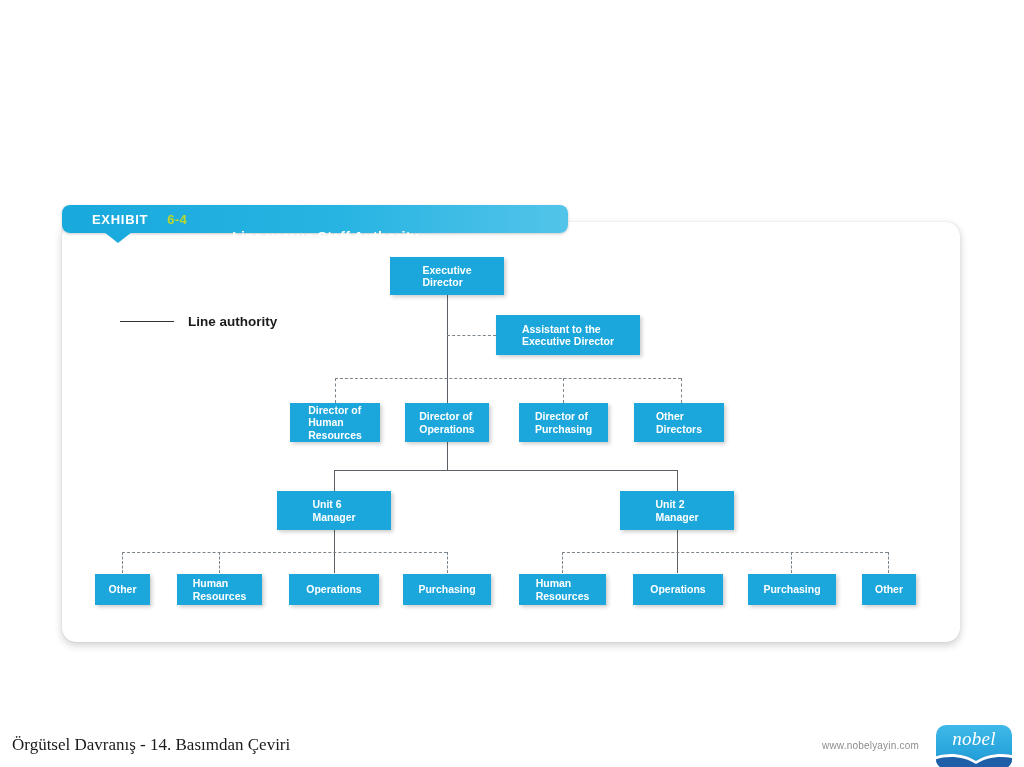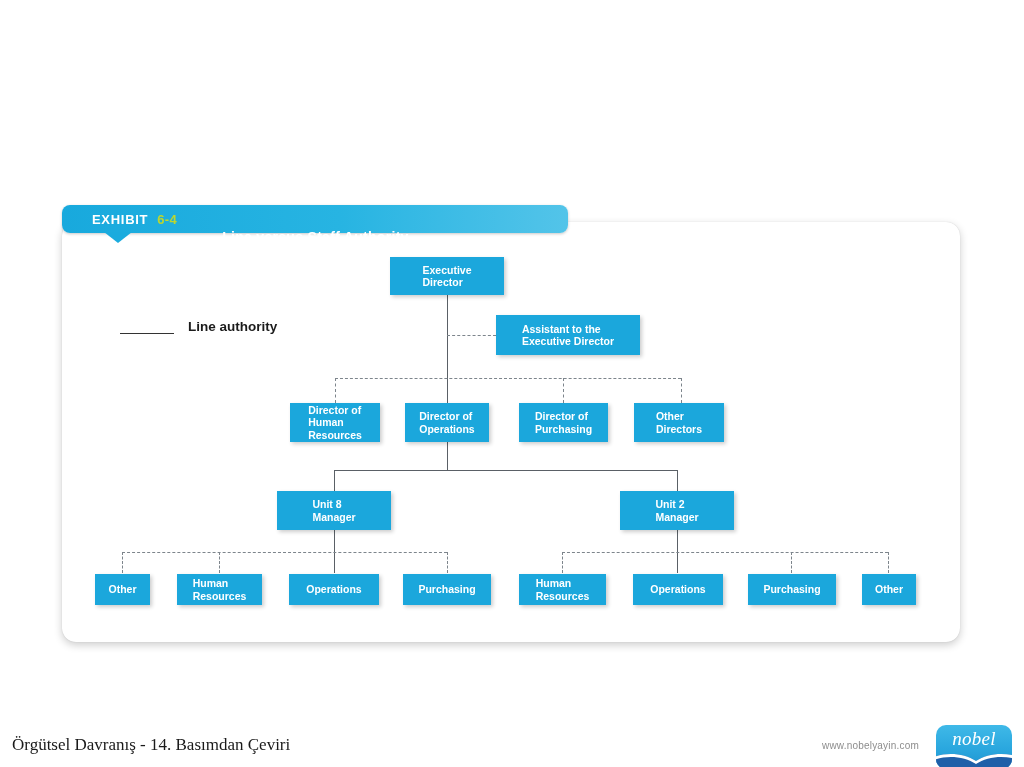--- a/index.html
+++ b/index.html
@@ -58,36 +58,36 @@
     font-size: 13px;
     font-weight: bold;
     letter-spacing: 0.7px;
     margin-left: 22px;
   }
   .banner-num {
     color: #bcd62e;
     font-size: 13px;
     font-weight: bold;
     letter-spacing: 0.4px;
-    margin-left: 9px;
+    margin-left: 19px;
   }
   .banner-title {
     color: #ffffff;
     font-size: 14px;
     font-weight: bold;
     letter-spacing: 0.3px;
     margin-left: 45px;
     margin-top: 36px;
   }
 
   
   #legend { position: absolute; left: 120px; top: 308px; }
   .legend-row {
     display: flex;
-    align-items: flex-end;
+    align-items: center;
     height: 26px;
     margin-bottom: 8px;
   }
   .legend-swatch { width: 54px; height: 0; margin-right: 14px; }
   .legend-solid  { border-top: 1.6px solid #333333; }
   .legend-dashed { border-top: 1.6px dashed #333333; }
   .legend-label {
     font-size: 13.5px;
     color: #1b1b1b;
     font-weight: bold;
@@ -249,21 +249,21 @@
 
 <div class="node" style="left:634px; top:403px; width:90px; height:39px;">
   <span>
     <span>Other</span><br>
     <span>Directors</span>
   </span>
 </div>
 
 <div class="node" style="left:277px; top:491px; width:114px; height:39px;">
   <span>
-    <span>Unit 8</span><br>
+    <span>Unit 6</span><br>
     <span>Manager</span>
   </span>
 </div>
 
 <div class="node" style="left:620px; top:491px; width:114px; height:39px;">
   <span>
     <span>Unit 2</span><br>
     <span>Manager</span>
   </span>
 </div>

